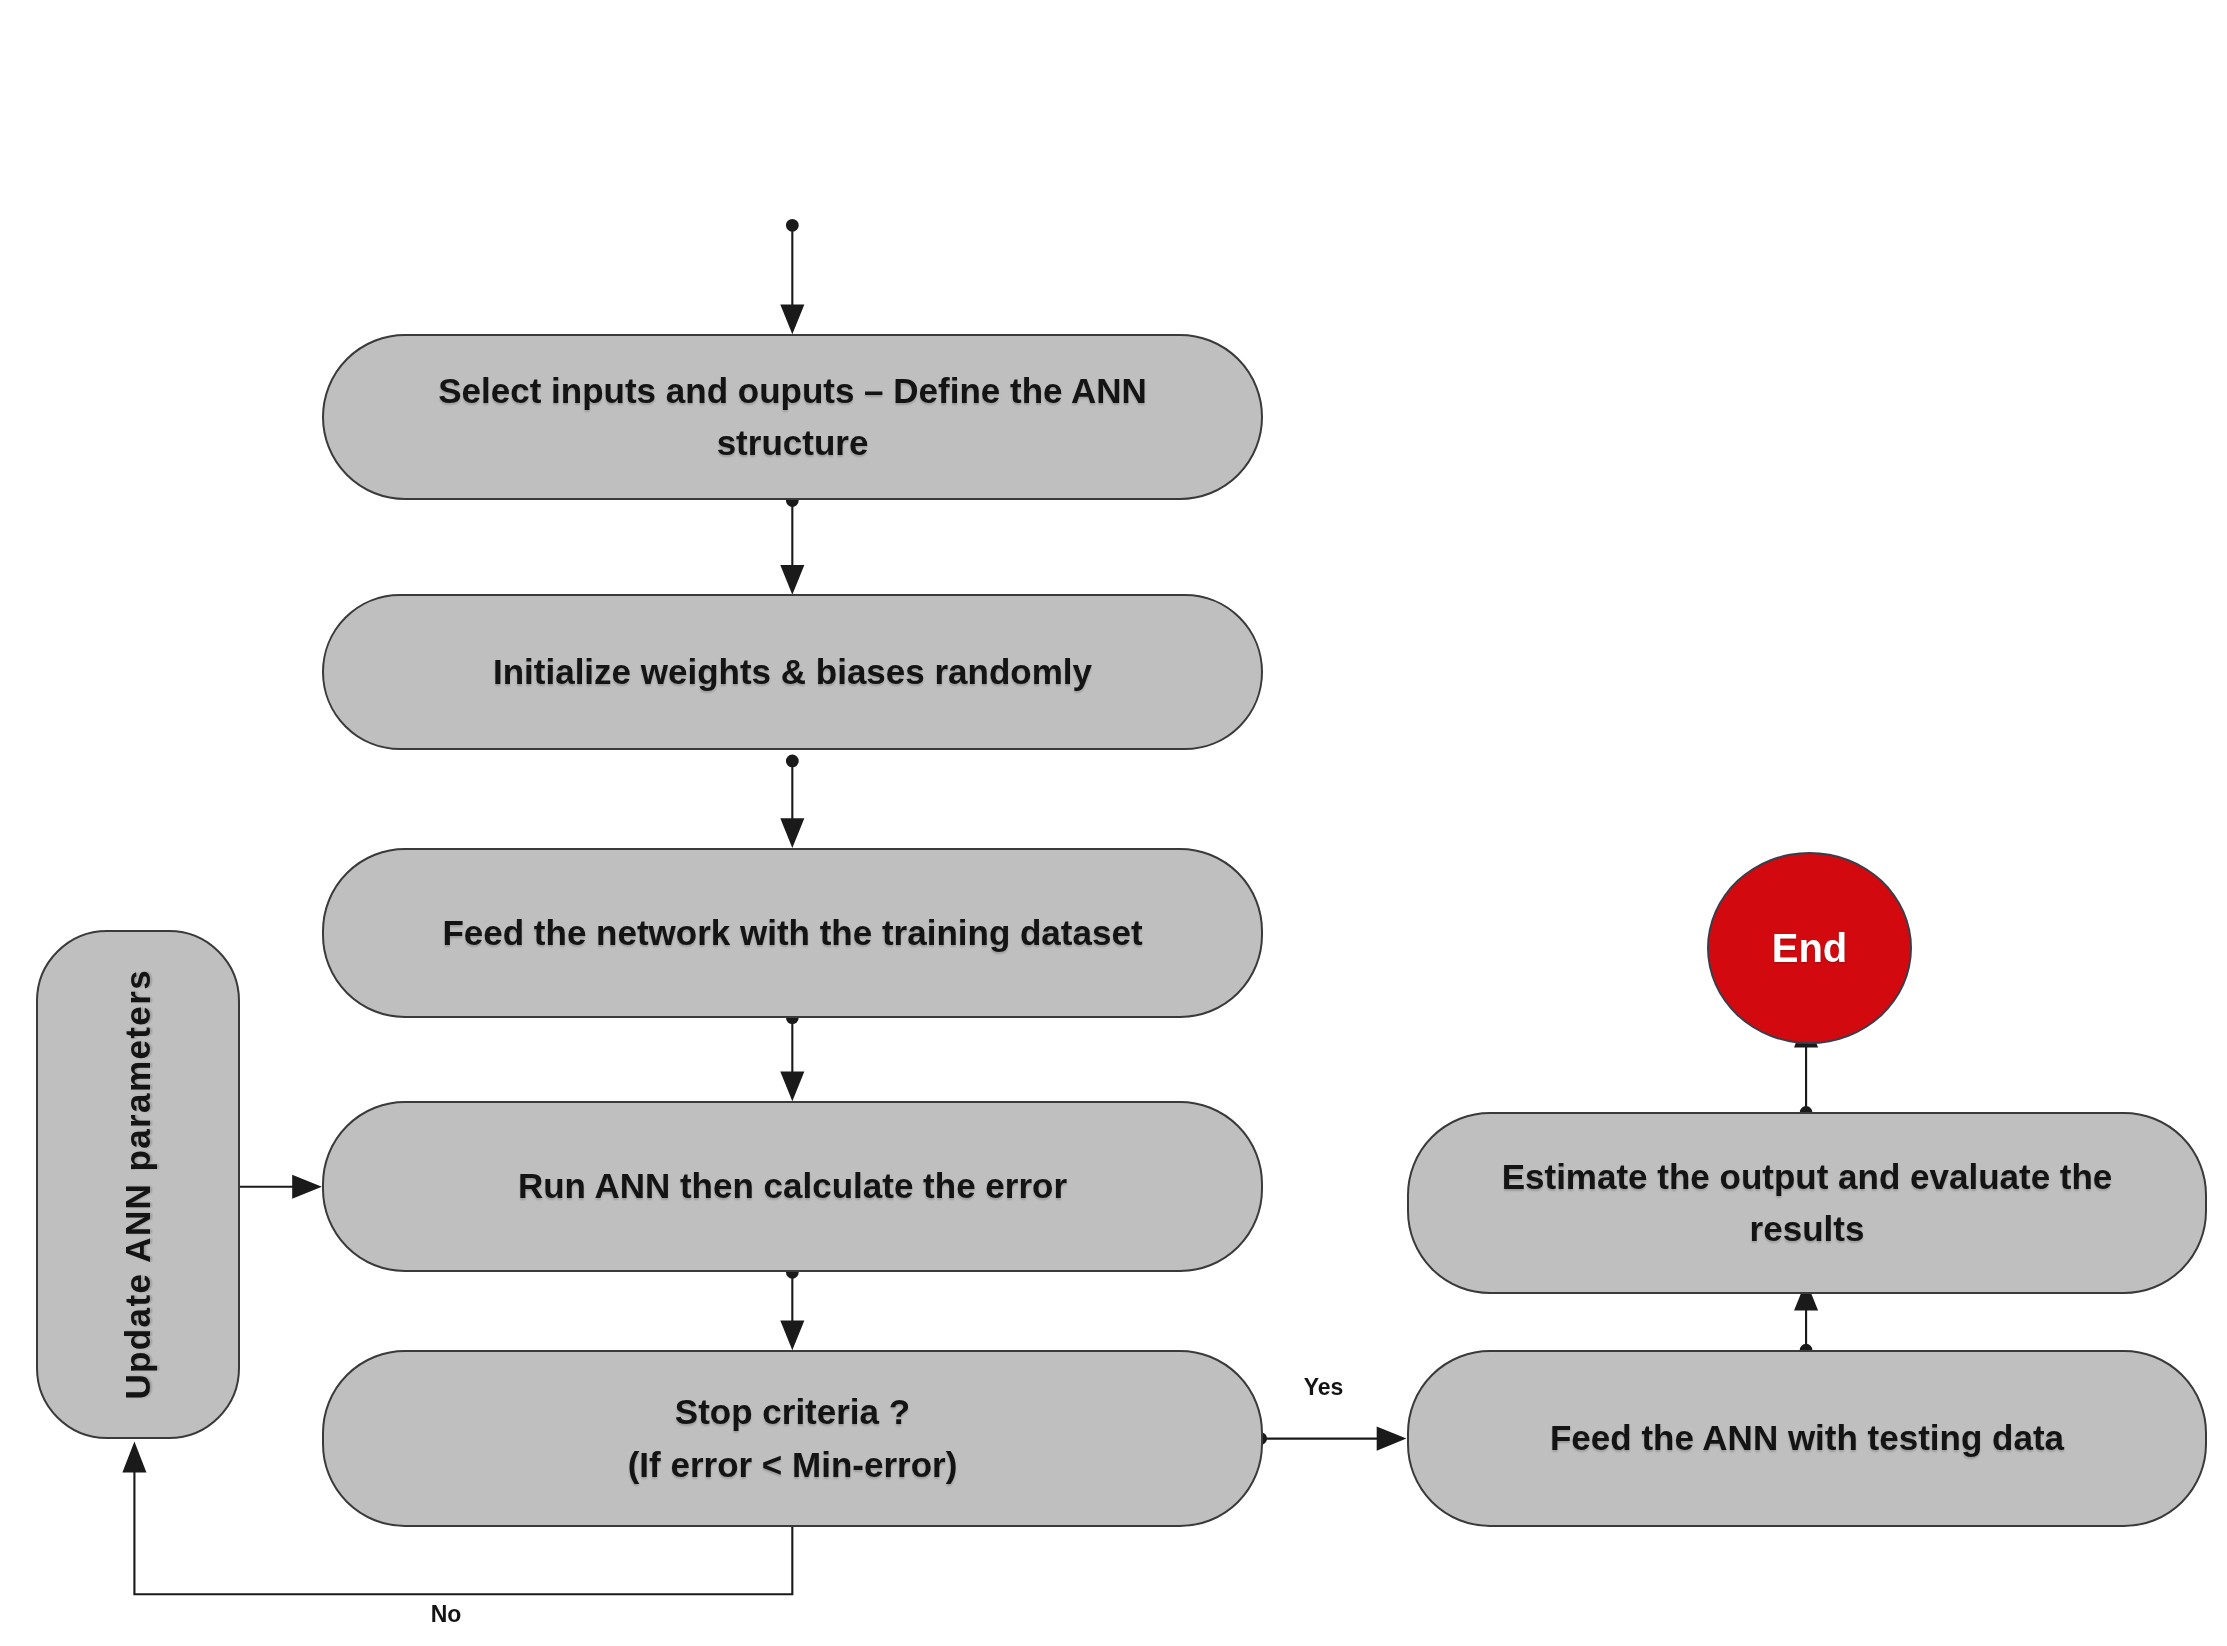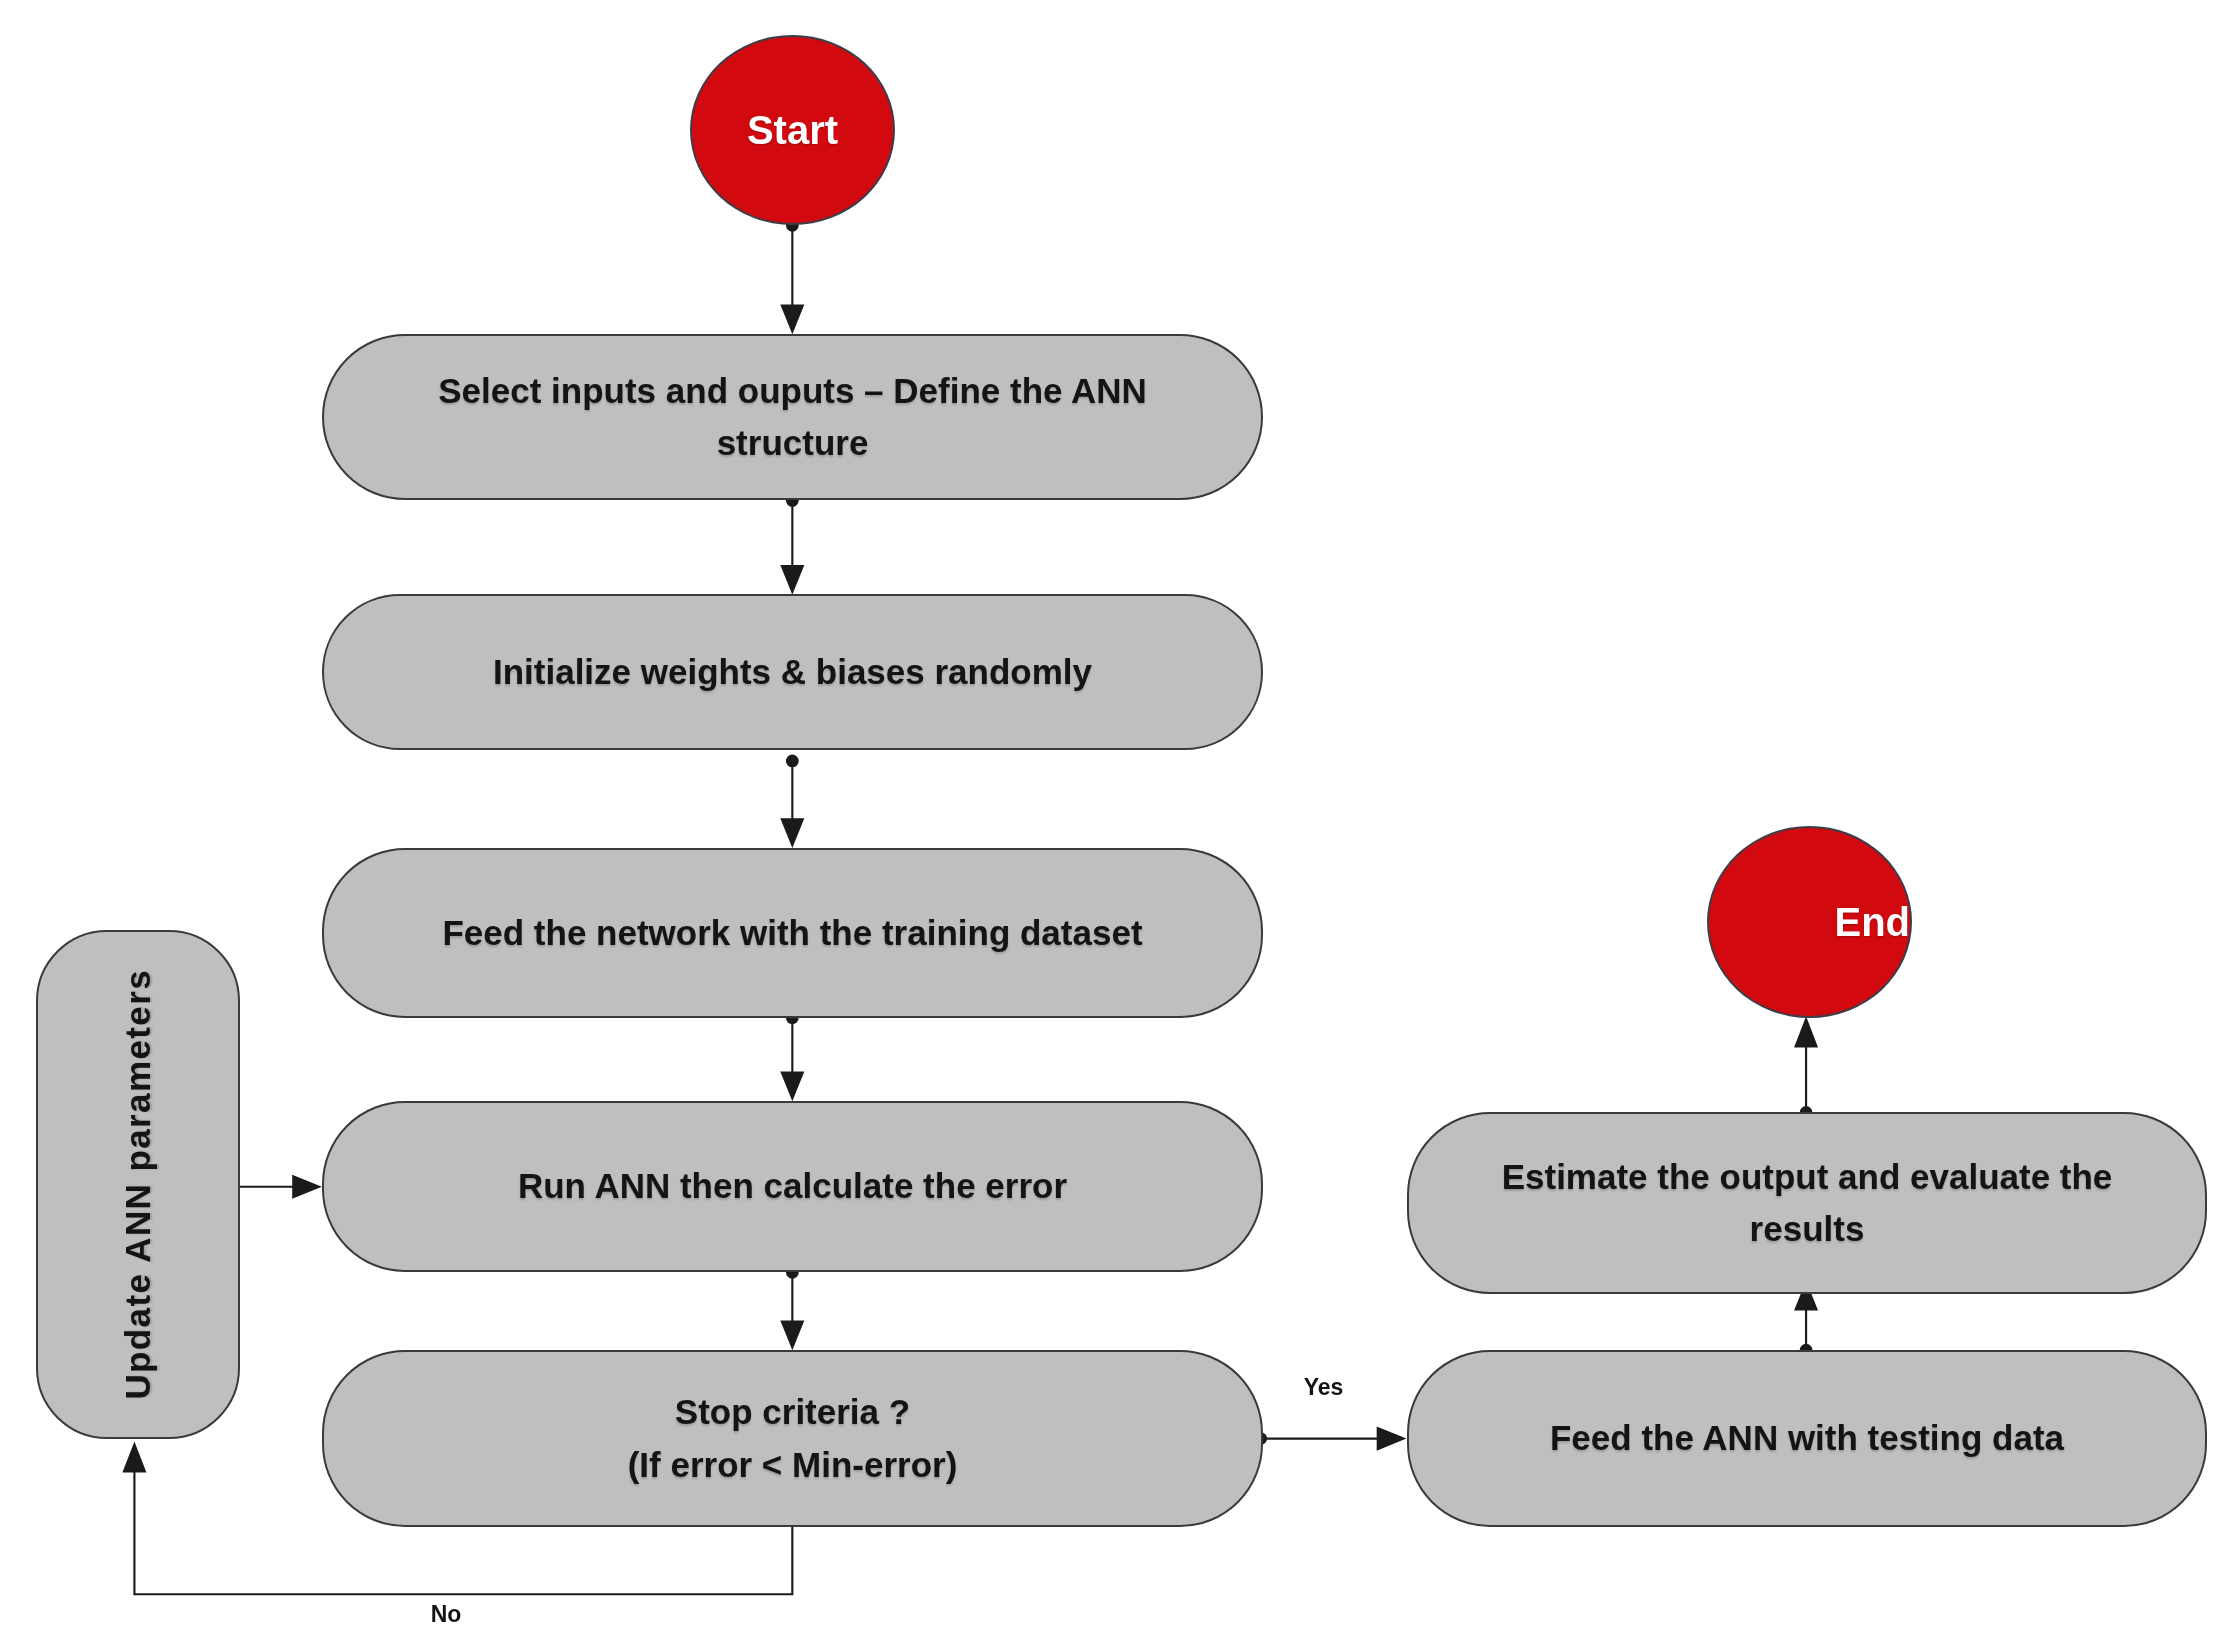--- a/index.html
+++ b/index.html
@@ -126,23 +126,20 @@
       <line class="stroke" x1="317" y1="1677" x2="415" y2="1677"></line>
       <polygon class="fill" points="413,1660 413,1694 455,1677"></polygon>
     </g>
 
     <g>
       <polyline class="stroke" points="1120,2158 1120,2253 190,2253 190,2079"></polyline>
       <polygon class="fill" points="173,2081 207,2081 190,2037"></polygon>
     </g>
   </svg>
 
-  <div class="node terminal" style="left:690px;top:35px;width:205px;height:190px;">
-    <span>Start</span>
-  </div>
 
   <div class="node process pad60" style="left:322px;top:334px;width:941px;height:166px;">
     <span>Select inputs and ouputs – Define the ANN structure</span>
   </div>
 
   <div class="node process" style="left:322px;top:594px;width:941px;height:156px;">
     <span class="nowrap">Initialize weights &amp; biases randomly</span>
   </div>
 
   <div class="node process" style="left:322px;top:848px;width:941px;height:170px;">
@@ -165,21 +162,21 @@
   </div>
 
   <div class="node process" style="left:1407px;top:1350px;width:800px;height:177px;">
     <span class="nowrap">Feed the ANN with testing data</span>
   </div>
 
   <div class="node process pad50" style="left:1407px;top:1112px;width:800px;height:182px;">
     <span>Estimate the output and evaluate the results</span>
   </div>
 
-  <div class="node terminal" style="left:1707px;top:826px;width:205px;height:192px;justify-content:flex-end;">
+  <div class="node terminal" style="left:1707px;top:852px;width:205px;height:192px;">
     <span>End</span>
   </div>
 
   <div class="edge-label" style="left:1267px;top:1374px;width:113px;">Yes</div>
 
   <div class="edge-label" style="left:386px;top:1601px;width:120px;">No</div>
 
 </div>
 
 

